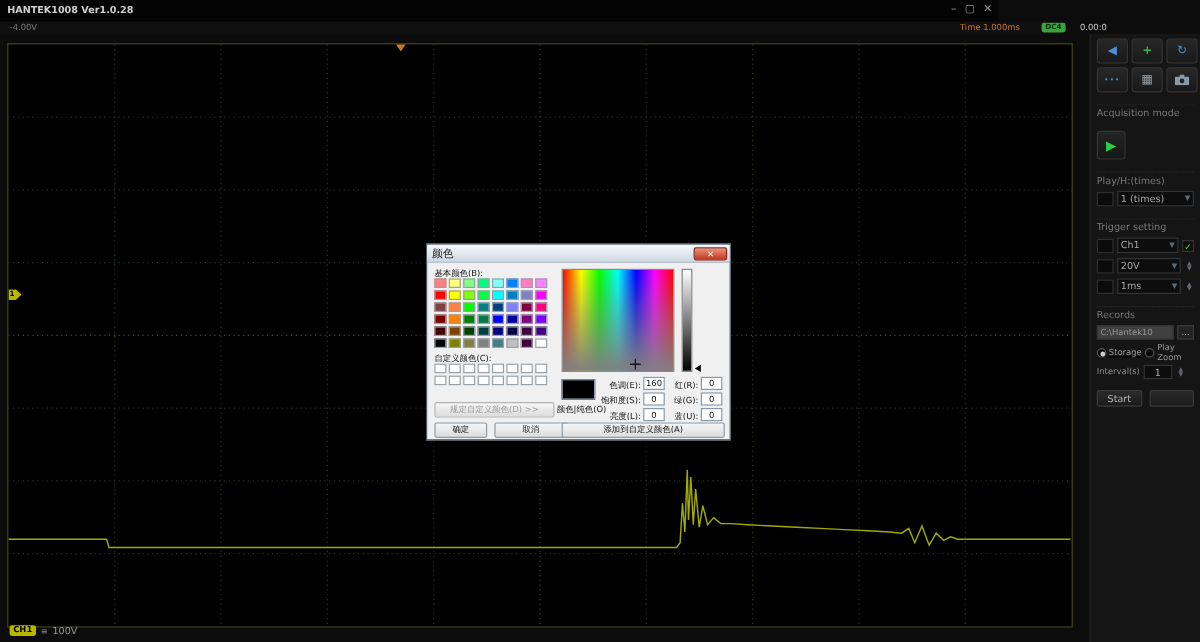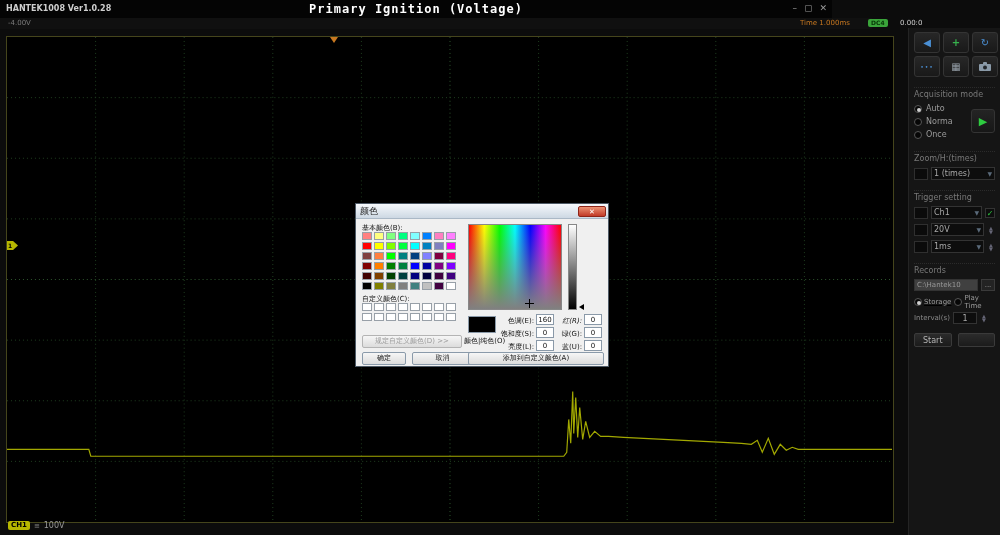--- a/index.html
+++ b/index.html
@@ -119,21 +119,20 @@
                border:1px solid #8a99a8; font-size:7px; text-align:center; line-height:10px; }
   .lab-r { text-align:right; }
 </style>
 </head>
 <body>
 
 <div class="app">
 
   <div class="titlebar">
     <span class="app-title">HANTEK1008 Ver1.0.28</span>
-    <span class="page-title">Primary Ignition (Voltage)</span>
     <div class="win-controls">
       <span>–</span>
       <span>▢</span>
       <span>✕</span>
     </div>
   </div>
 
   <div class="statusbar">
     <span class="sb-left">-4.00V</span>
     <span class="sb-time">Time 1.000ms</span>
@@ -191,40 +190,26 @@
         <svg width="12" height="9" viewBox="0 0 12 9">
             <rect x="0" y="2" width="12" height="7" rx="1" fill="#8a9aa8"></rect>
             <rect x="4" y="0" width="4" height="3" rx="1" fill="#8a9aa8"></rect>
             <circle cx="6" cy="5.5" r="2" fill="#22262a"></circle>
           </svg>
       </div>
     </div>
 
     <div class="sec-label">Acquisition mode</div>
     <div class="acq-wrap">
-      <div class="radio-col">
-        <div class="radio-row">
-          <span class="radio sel"></span>
-          <span class="rlabel">Auto</span>
-        </div>
-        <div class="radio-row">
-          <span class="radio"></span>
-          <span class="rlabel">Norma</span>
-        </div>
-        <div class="radio-row">
-          <span class="radio"></span>
-          <span class="rlabel">Once</span>
-        </div>
-      </div>
       <div class="play-btn">
           <span class="play-ic">▶</span>
         </div>
     </div>
 
-    <div class="sec-label">Zoom/H:(times)</div>
+    <div class="sec-label">Play/H:(times)</div>
     <div class="field-row">
       <div class="mini-box"></div>
       <div class="select">
         <span class="sel-val">1 (times)</span>
         <span class="arrow">▼</span>
       </div>
     </div>
 
     <div class="sec-label">Trigger setting</div>
     <div class="field-row">
@@ -263,21 +248,21 @@
       <div class="path-input"><span>C:\Hantek10</span></div>
       <div class="browse-btn">...</div>
     </div>
     <div class="field-row">
       <div class="radio-row" style="gap:2px;text-decoration:underline;">
         <span class="radio sel"></span>
         <span class="rlabel" style="font-size:7px;">Storage</span>
       </div>
       <div class="radio-row" style="gap:2px;">
         <span class="radio"></span>
-        <span class="rlabel" style="font-size:7px;">Play Time</span>
+        <span class="rlabel" style="font-size:7px;">Play Zoom</span>
       </div>
     </div>
     <div class="field-row">
       <span class="flabel">Interval(s)</span>
       <div class="num-input"><span>1</span></div>
       <div class="spinner">
           <span>▲</span>
           <span>▼</span>
         </div>
     </div>
@@ -373,21 +358,21 @@
       <div class="crosshair" style="left:56px;top:74px;"></div>
     </div>
     <div class="lum-slider" style="left:212px;top:20px;width:9px;height:86px;"></div>
     <div class="lum-arrow" style="left:223px;top:100px;"></div>
 
     <div class="preview" style="left: 112px; top: 112px; background: rgb(0, 0, 0);"></div>
     <div class="dlg-label" style="left:108px;top:132px;">颜色|纯色(O)</div>
 
     <div class="dlg-label lab-r" style="left:134px;top:112px;width:44px;">色调(E):</div>
     <div class="dlg-input" style="left:180px;top:110px;">160</div>
-    <div class="dlg-label lab-r" style="left:200px;top:112px;width:26px;font-style:italic;">红(R):</div>
+    <div class="dlg-label lab-r" style="left:200px;top:112px;width:26px;">红(R):</div>
     <div class="dlg-input" style="left:228px;top:110px;">0</div>
 
     <div class="dlg-label lab-r" style="left:134px;top:125px;width:44px;">饱和度(S):</div>
     <div class="dlg-input" style="left:180px;top:123px;">0</div>
     <div class="dlg-label lab-r" style="left:200px;top:125px;width:26px;">绿(G):</div>
     <div class="dlg-input" style="left:228px;top:123px;">0</div>
 
     <div class="dlg-label lab-r" style="left:134px;top:138px;width:44px;">亮度(L):</div>
     <div class="dlg-input" style="left:180px;top:136px;">0</div>
     <div class="dlg-label lab-r" style="left:200px;top:138px;width:26px;">蓝(U):</div>

